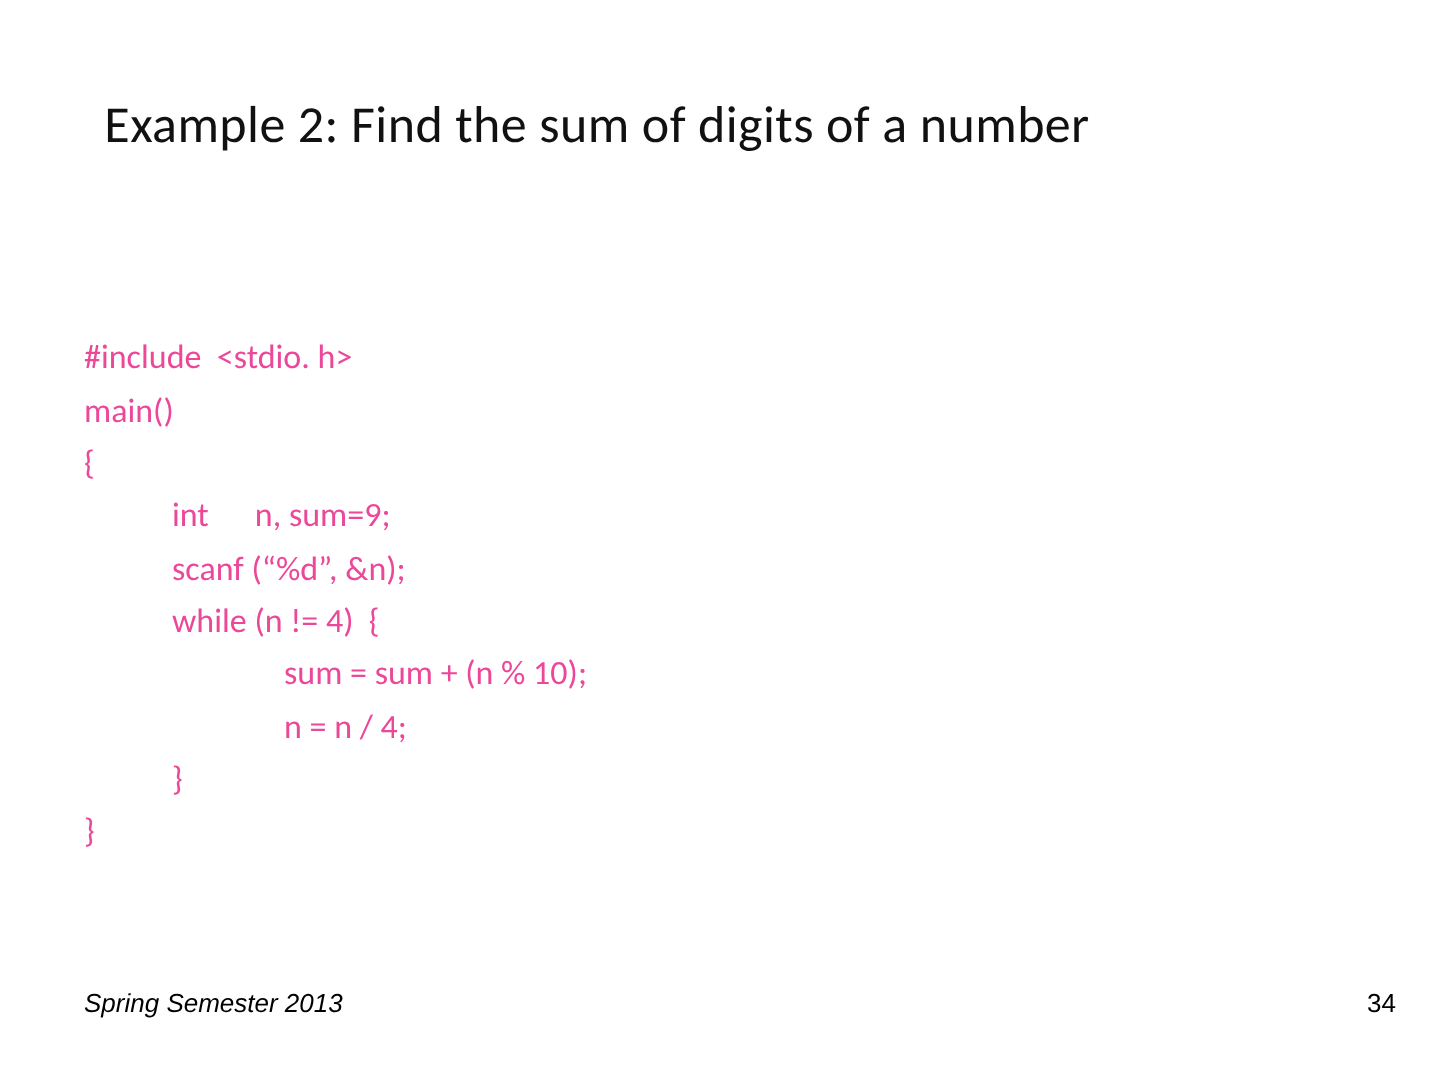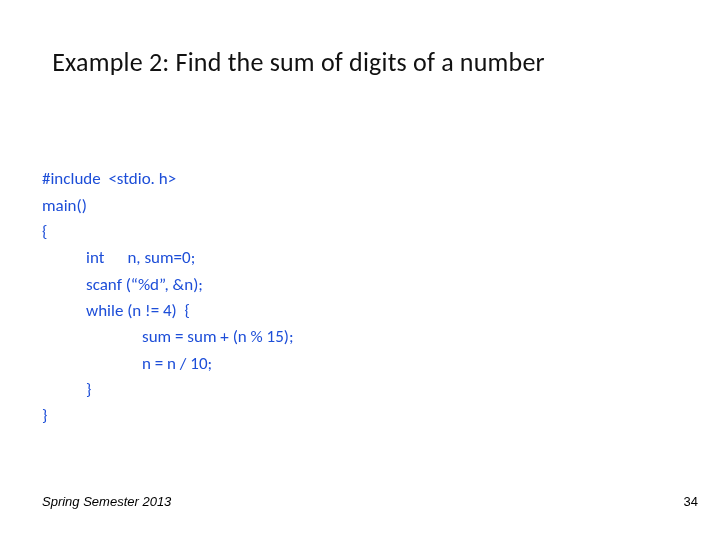--- a/index.html
+++ b/index.html
@@ -25,21 +25,21 @@
     padding-top: 46px;
     font-weight: 400;
     letter-spacing: 0.2px;
   }
   .code {
     position: absolute;
     left: 42px;
     top: 140px;
     font-size: 17px;
     line-height: 1.55;
-    color: #1d4ed8;
+    color: #ec4899;
     white-space: pre;
     font-weight: 400;
   }
   .indent1 { padding-left: 44px; display: block; }
   .indent2 { padding-left: 100px; display: block; }
   .footer {
     position: absolute;
     bottom: 26px;
     left: 0;
     width: 720px;
@@ -56,19 +56,19 @@
 </head>
 <body>
 
 <div class="slide">
   <div class="title">Example 2: Find the sum of digits of a number</div>
 
   <div class="code">
 <span>#include  &lt;stdio. h&gt;</span>
 <span>main()</span>
 <span>{</span>
-<span class="indent1">int      n, sum=0;</span><span class="indent1">scanf (“%d”, &amp;n);</span><span class="indent1">while (n != 4)  {</span><span class="indent2">sum = sum + (n % 15);</span><span class="indent2">n = n / 10;</span><span class="indent1">}</span><span>}</span></div>
+<span class="indent1">int      n, sum=9;</span><span class="indent1">scanf (“%d”, &amp;n);</span><span class="indent1">while (n != 4)  {</span><span class="indent2">sum = sum + (n % 10);</span><span class="indent2">n = n / 4;</span><span class="indent1">}</span><span>}</span></div>
 
   <div class="footer">
     <span class="footer-left">Spring Semester 2013</span>
     <span class="footer-right">34</span>
   </div>
 </div>
 
 </body></html>

